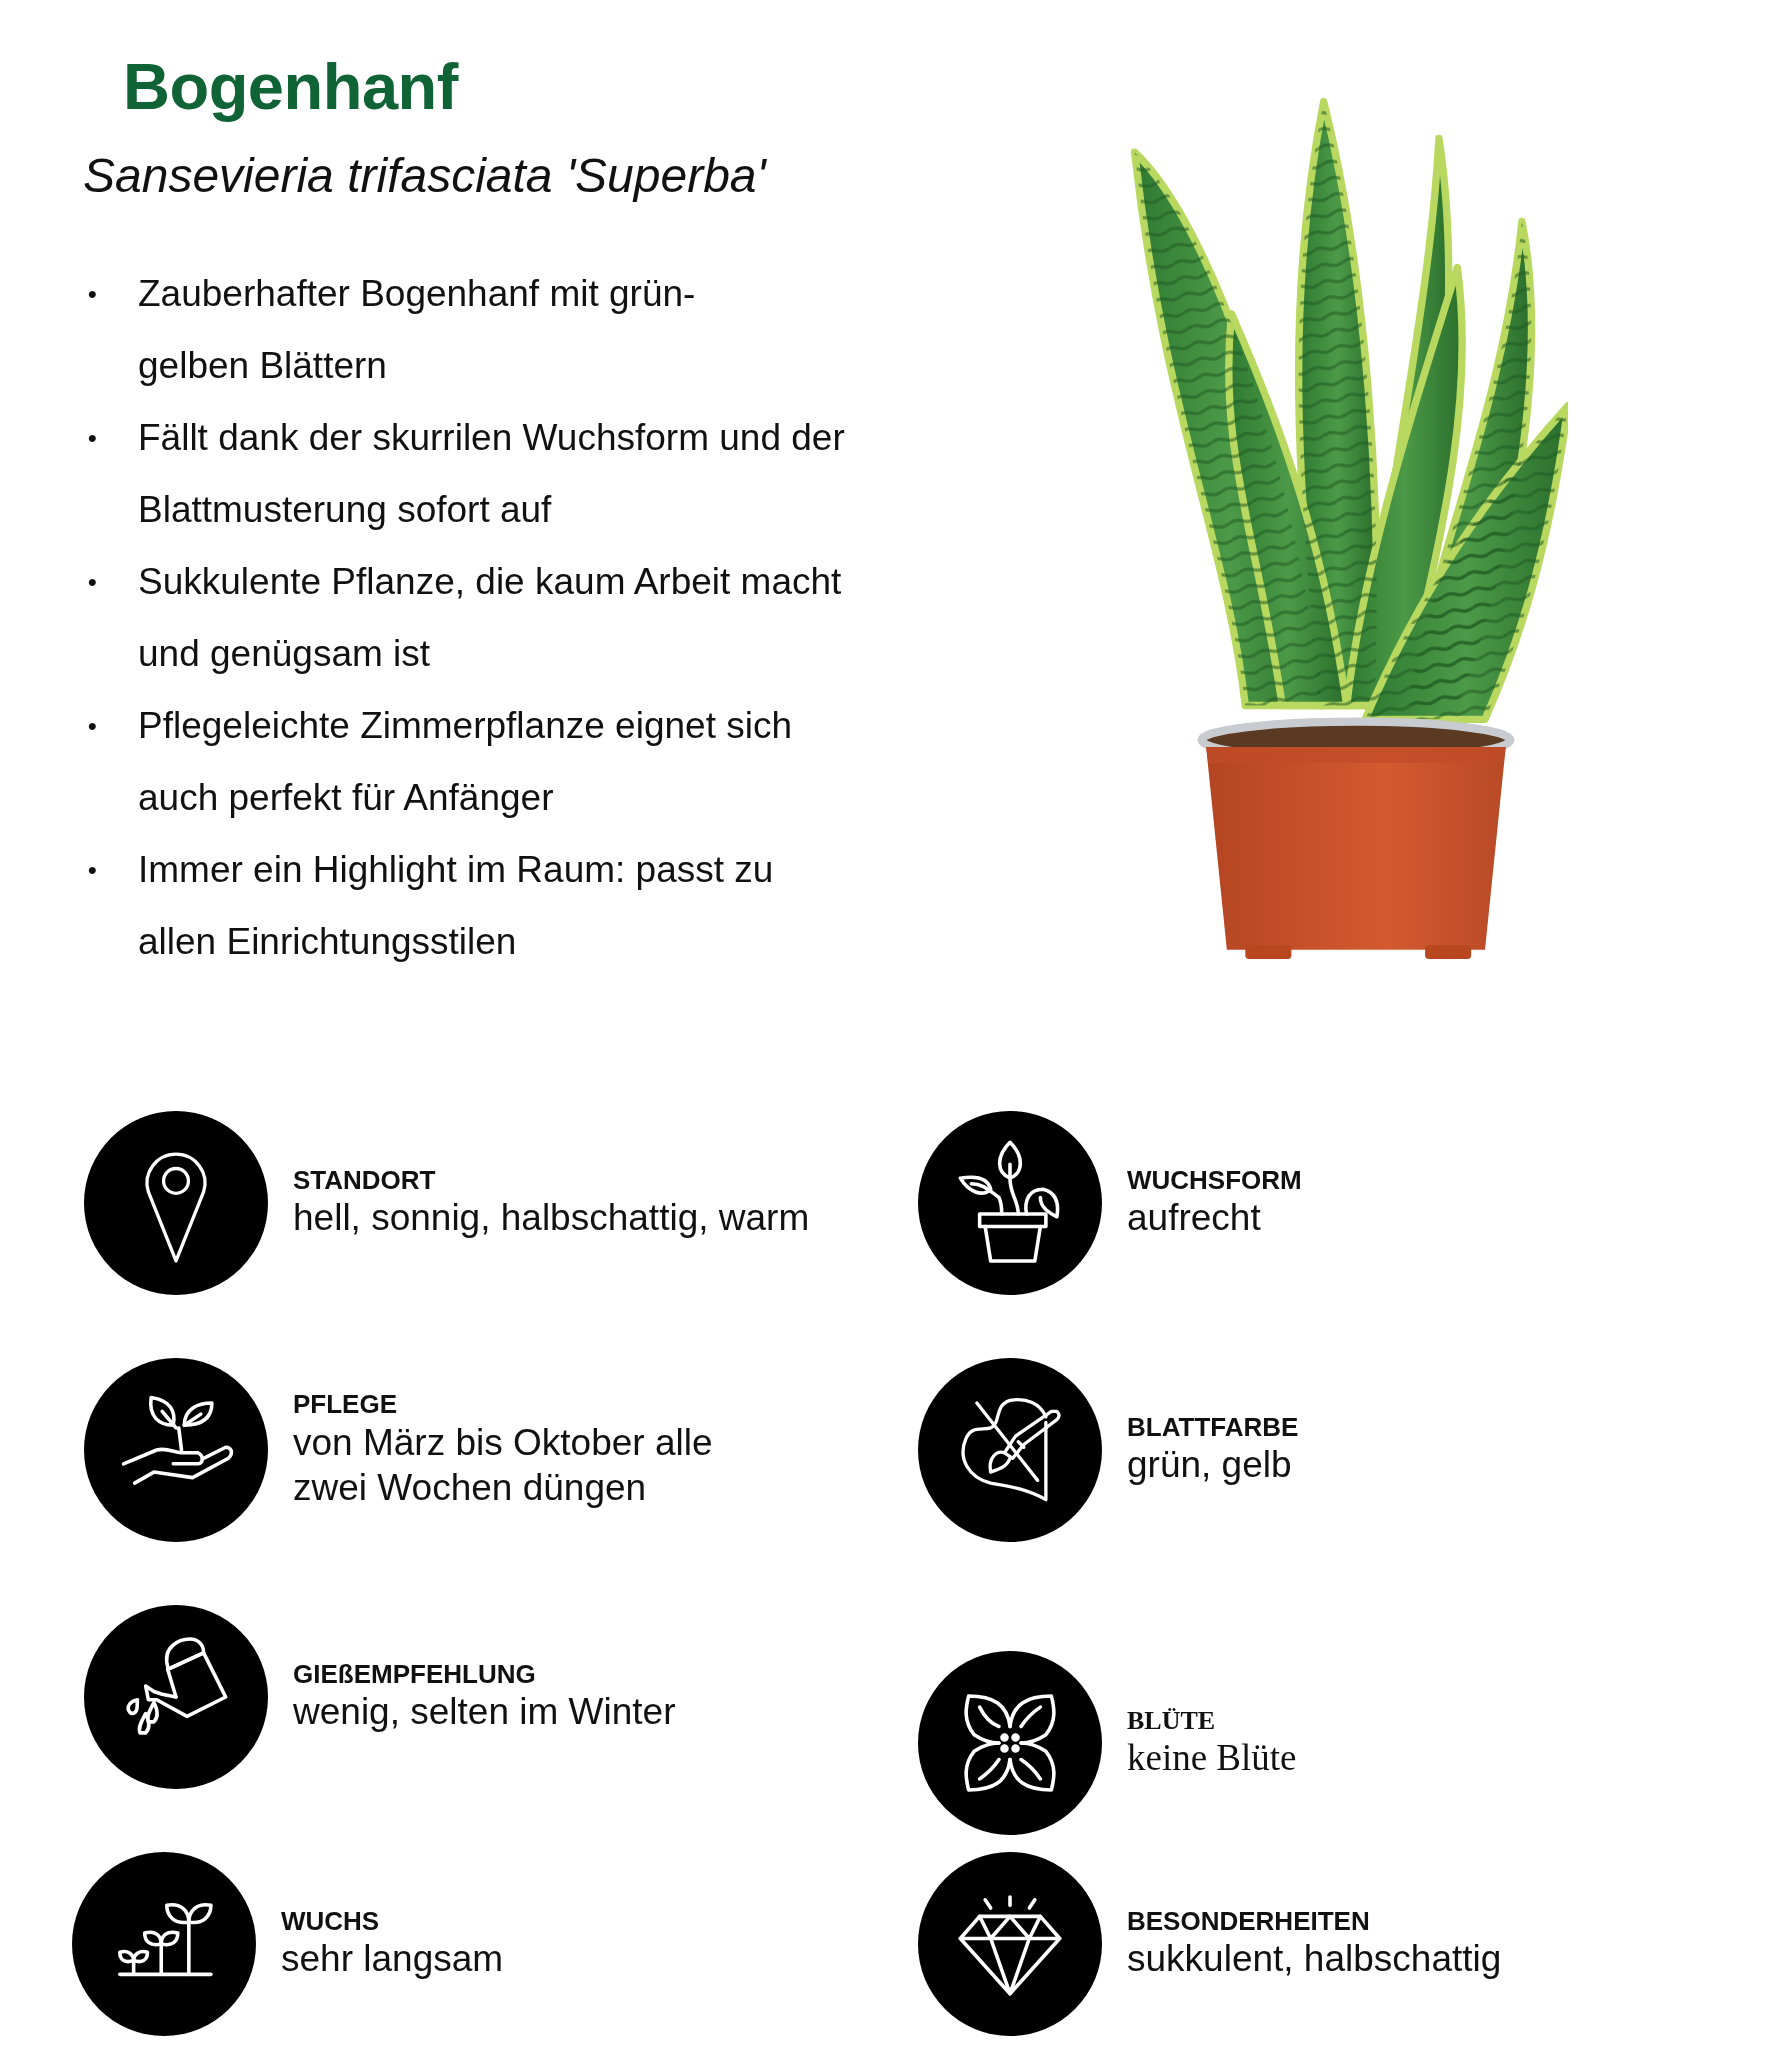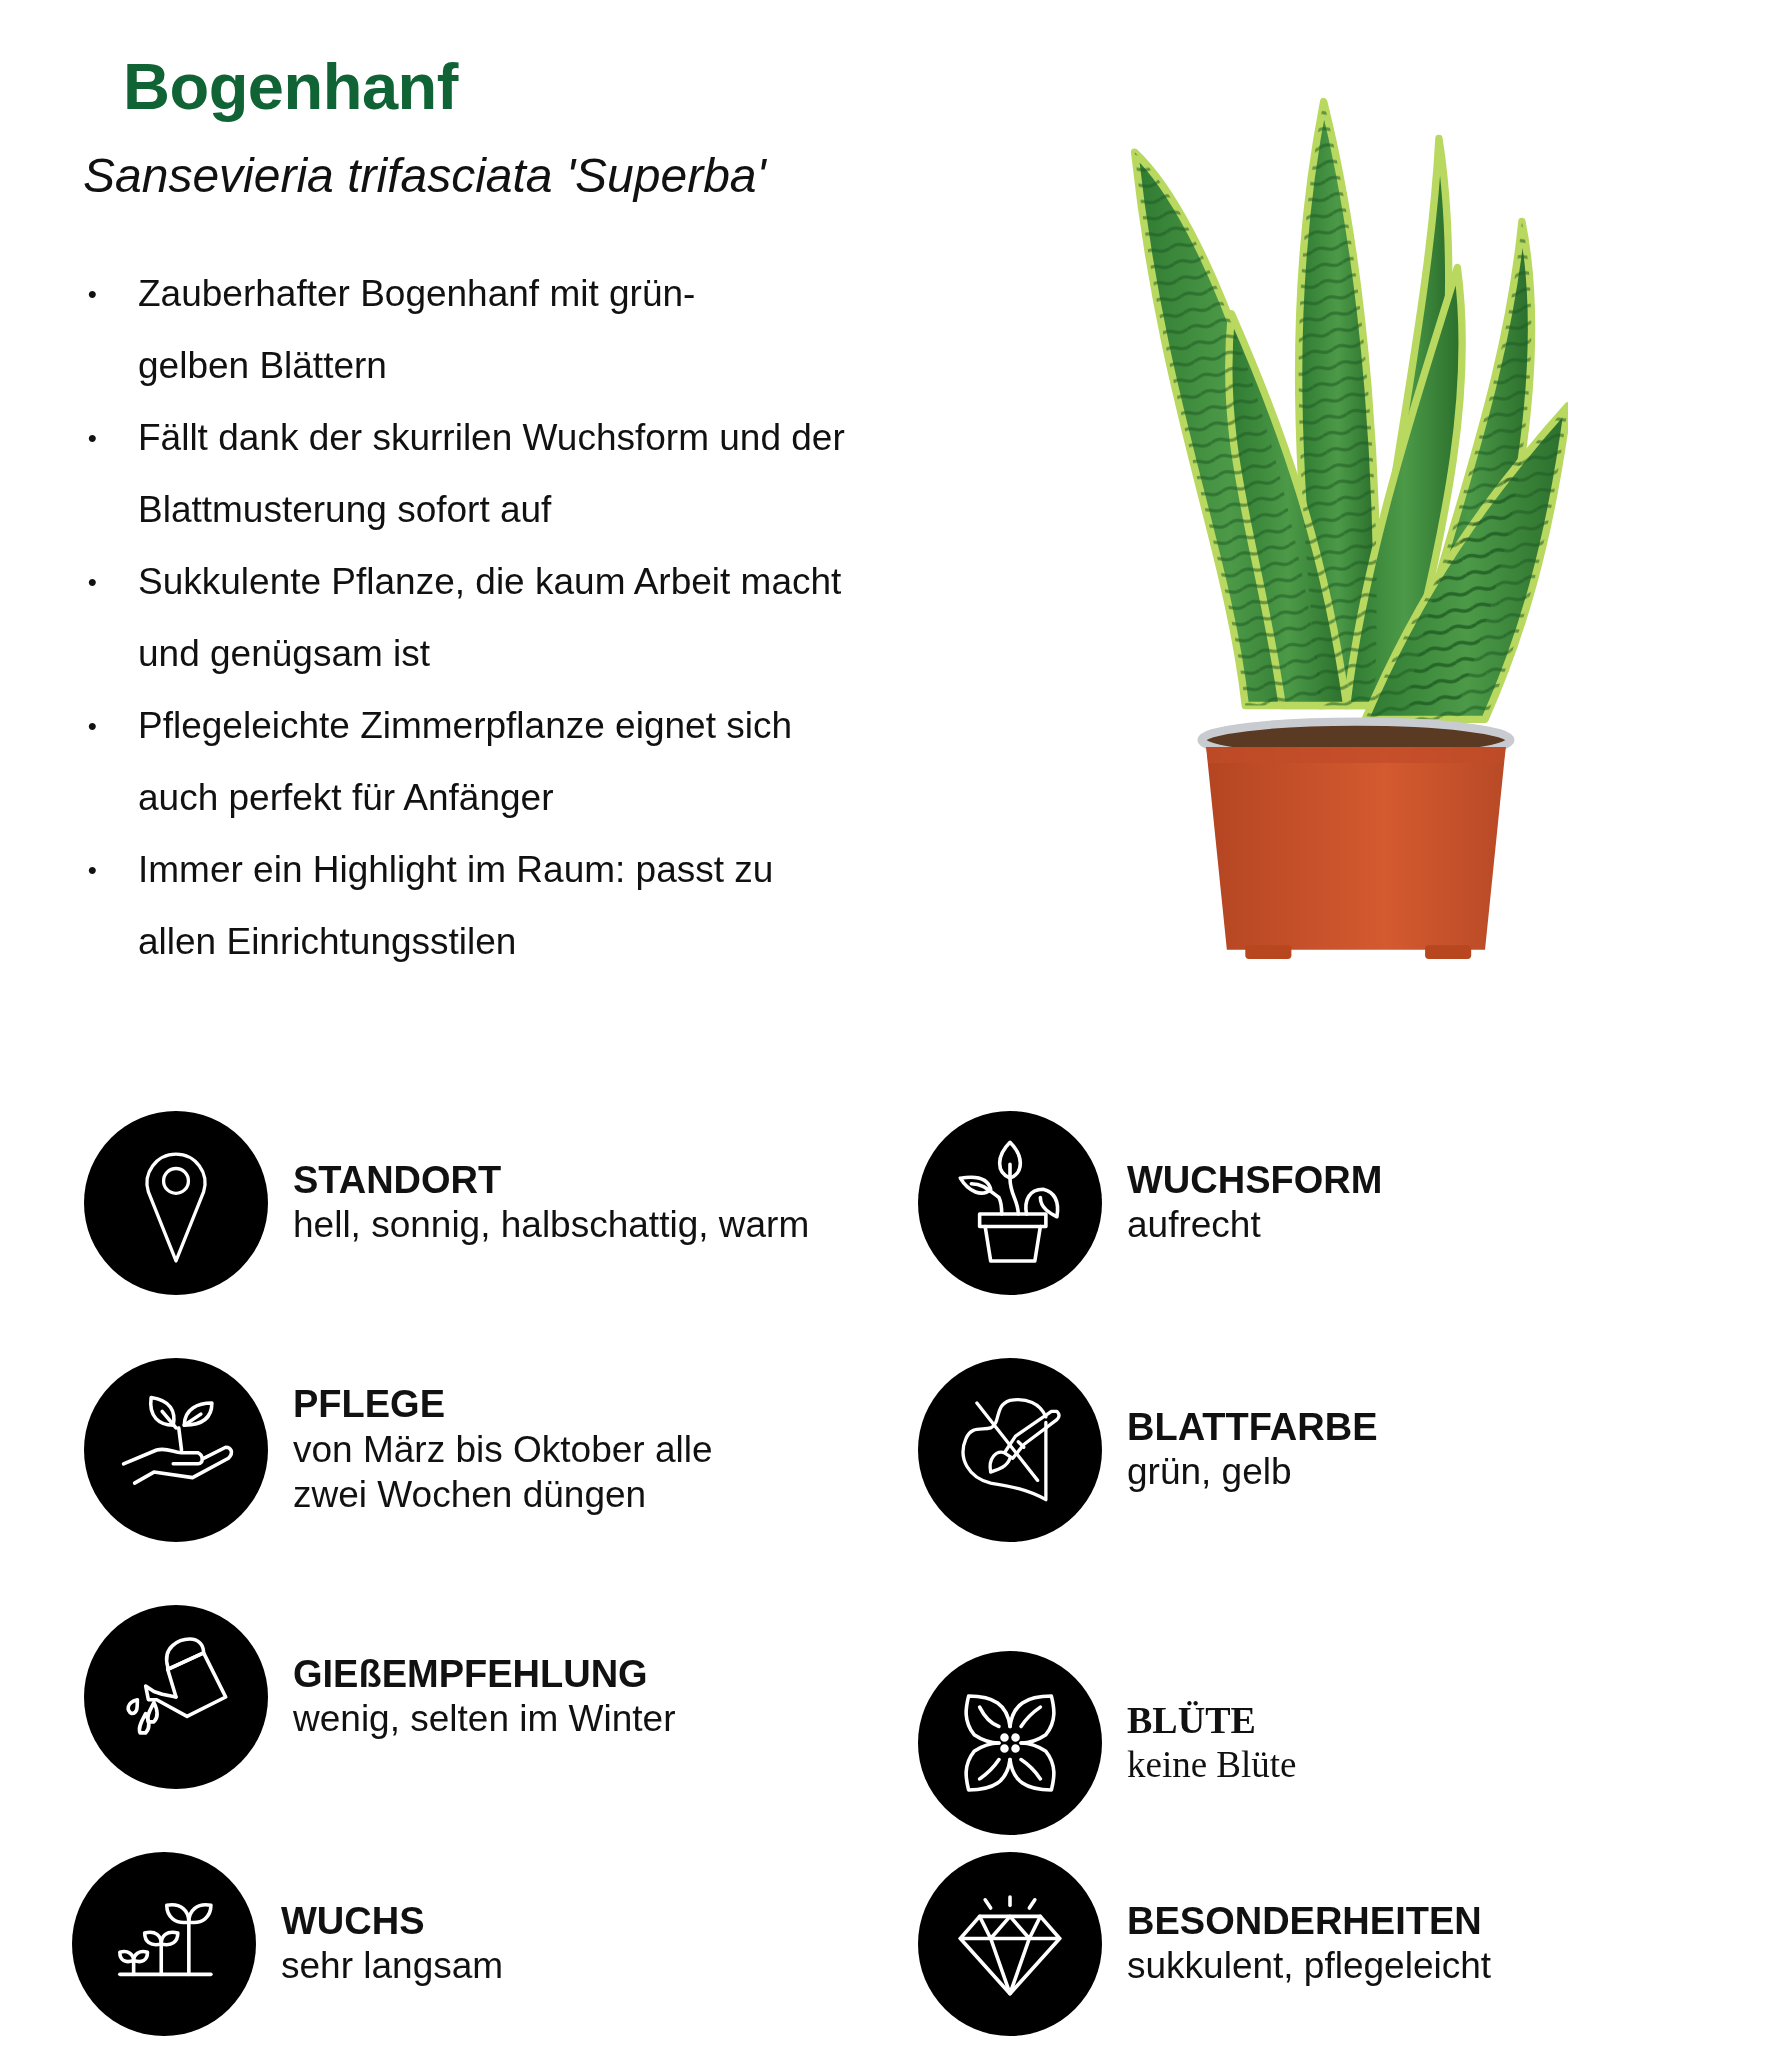--- a/index.html
+++ b/index.html
@@ -11,21 +11,21 @@
               color:#111; line-height:1; }
   .bullets { position:absolute; left:83px; top:258px; width:876px; margin:0; padding:0; list-style:none; }
   .bullets li { position:relative; padding-left:55px; font-size:37px; line-height:72px; }
   .bullets li .dot { position:absolute; left:0; top:0; width:18.4px; text-align:center; font-size:26px; }
   .plant { position:absolute; left:1107px; top:83px; width:461px; height:890px; }
   .feature { position:absolute; display:flex; align-items:center; }
   .circle { width:184px; height:184px; border-radius:50%; background:#000;
             display:flex; align-items:center; justify-content:center; flex-shrink:0; }
   .circle svg { width:138px; height:138px; }
   .ftext { margin-left:25px; }
-  .flabel { font-size:38px; font-weight:700; line-height:1.15; letter-spacing:0; }
+  .flabel { font-size:26px; font-weight:700; line-height:1.15; letter-spacing:0; }
   .fvalue { font-size:37px; line-height:1.2; }
   .fvalue.multi { line-height:45px; }
 </style>
 </head>
 <body>
 
 <div class="title">Bogenhanf</div>
 <div class="subtitle">Sansevieria trifasciata 'Superba'</div>
 
 <ul class="bullets">
@@ -211,16 +211,16 @@
       <path d="M50 16 L50 22"></path>
       <path d="M68 18 L64 24"></path>
       <path d="M28 30 L72 30 L86 46 L50 86 L14 46 Z"></path>
       <path d="M14 46 L86 46"></path>
       <path d="M28 30 L36 46 L50 30 L64 46 L72 30"></path>
       <path d="M36 46 L50 86 L64 46"></path>
     </svg>
   </div>
   <div class="ftext">
     <div class="flabel">BESONDERHEITEN</div>
-    <div class="fvalue">sukkulent, pflegeleicht</div>
+    <div class="fvalue">sukkulent, halbschattig</div>
   </div>
 </div>
 
 
 </body></html>

